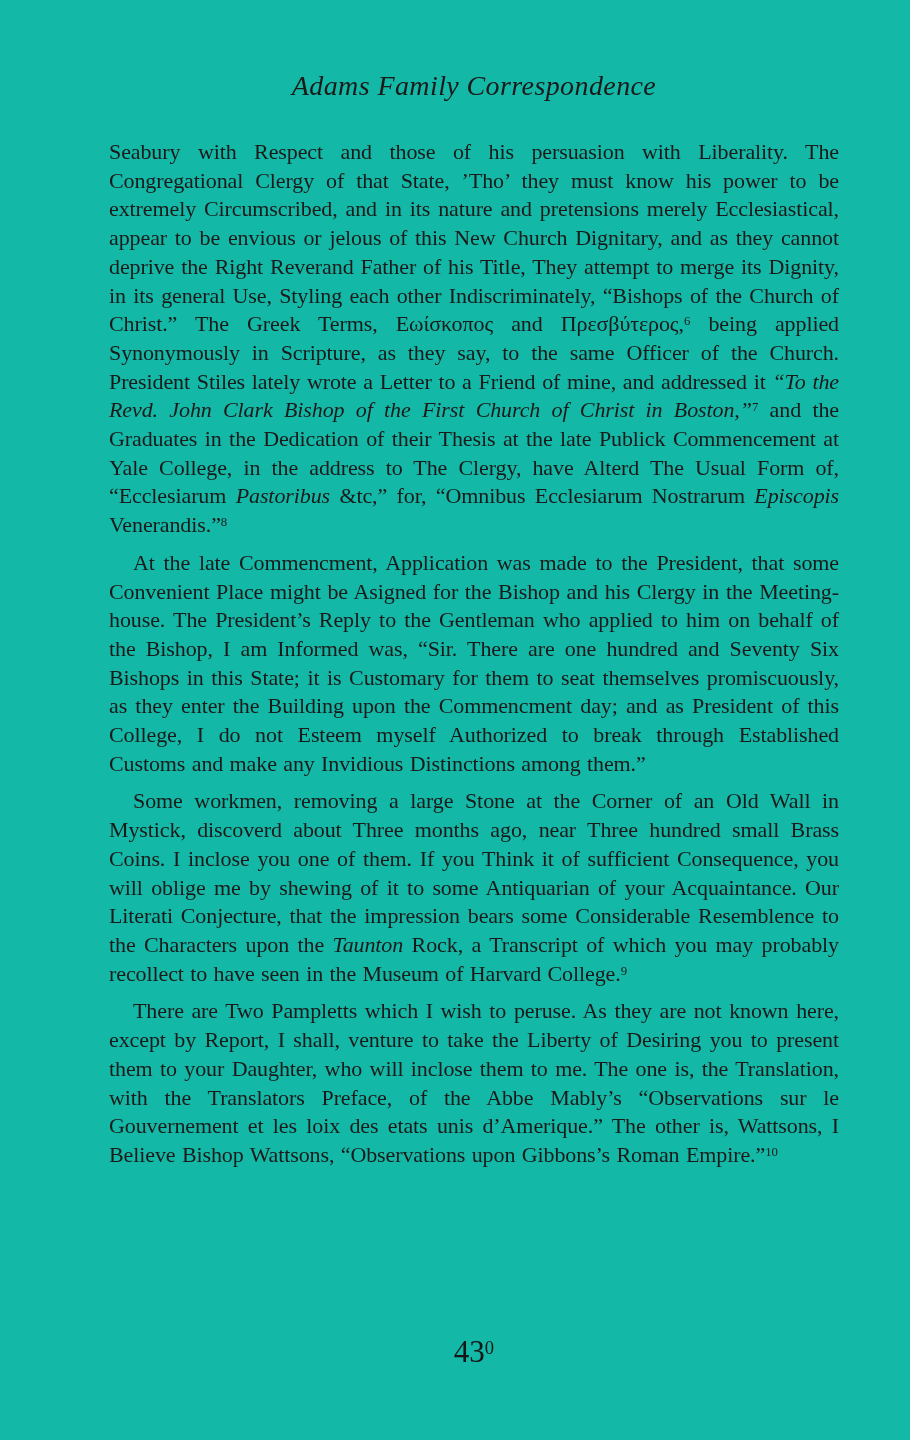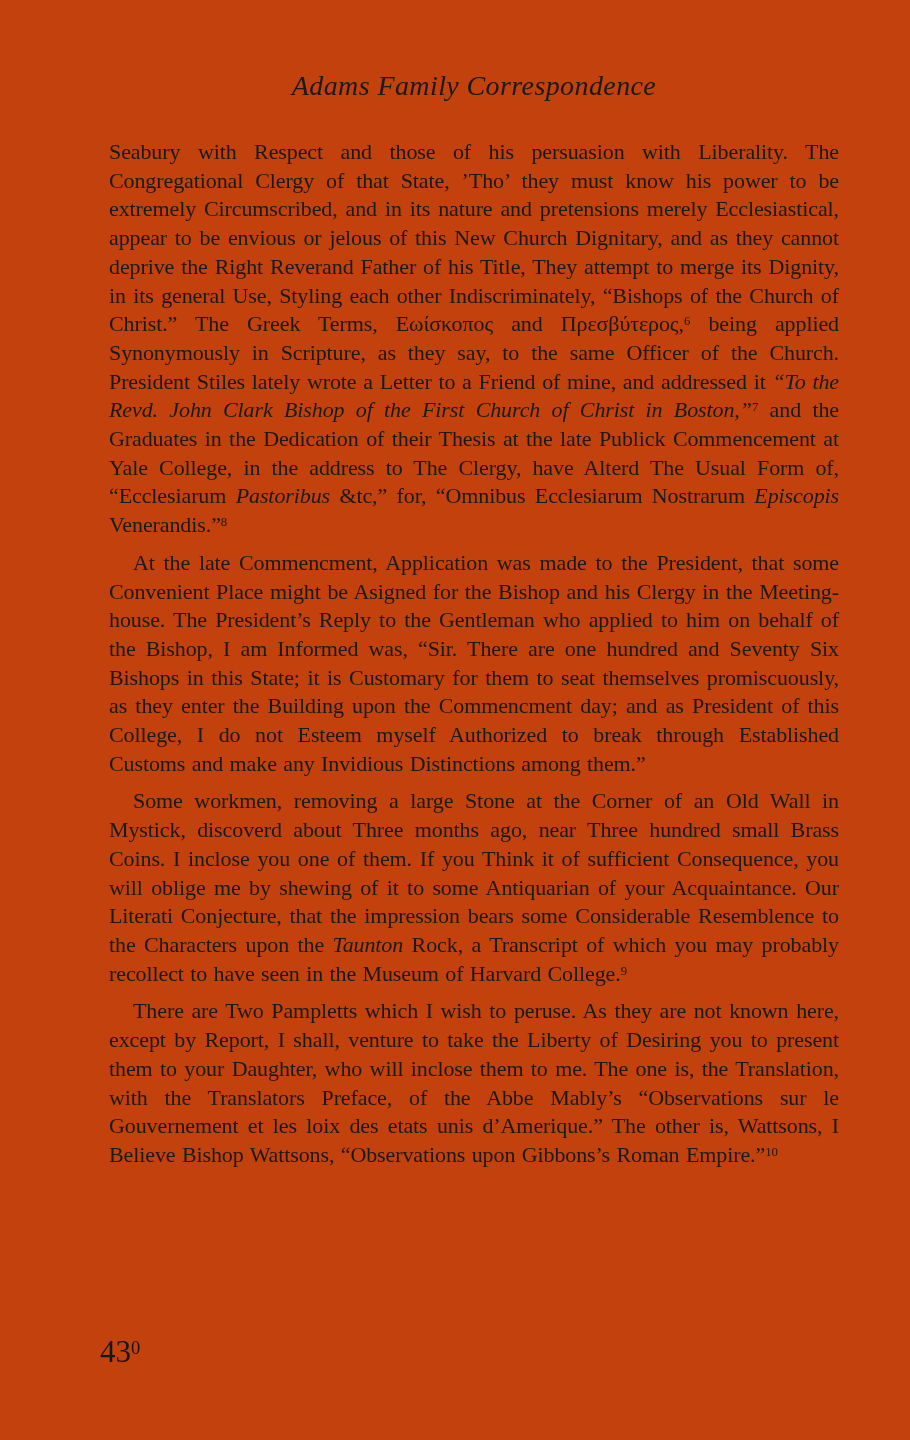--- a/index.html
+++ b/index.html
@@ -4,21 +4,21 @@
 <style>
   html, body {
     margin: 0;
     padding: 0;
     background: #ffffff;
   }
   .page {
     position: relative;
     width: 910px;
     height: 1440px;
-    background: #c2410c;
+    background: #14b8a6;
     font-family: "Liberation Serif", serif;
     color: #1a1a1a;
     overflow: hidden;
   }
   .running-head {
     position: absolute;
     top: 70px;
     left: 100px;
     width: 748px;
     text-align: center;
@@ -52,21 +52,21 @@
     font-size: 0.58em;
     line-height: 0;
     vertical-align: 0.5em;
     letter-spacing: 0;
   }
   .folio {
     position: absolute;
     top: 1334px;
     left: 100px;
     width: 748px;
-    text-align: left;
+    text-align: center;
     font-size: 31px;
     color: #161616;
   }
   .folio .raised-zero {
     font-size: 0.6em;
     vertical-align: 0.42em;
     letter-spacing: 0;
   }
 </style>
 </head>

